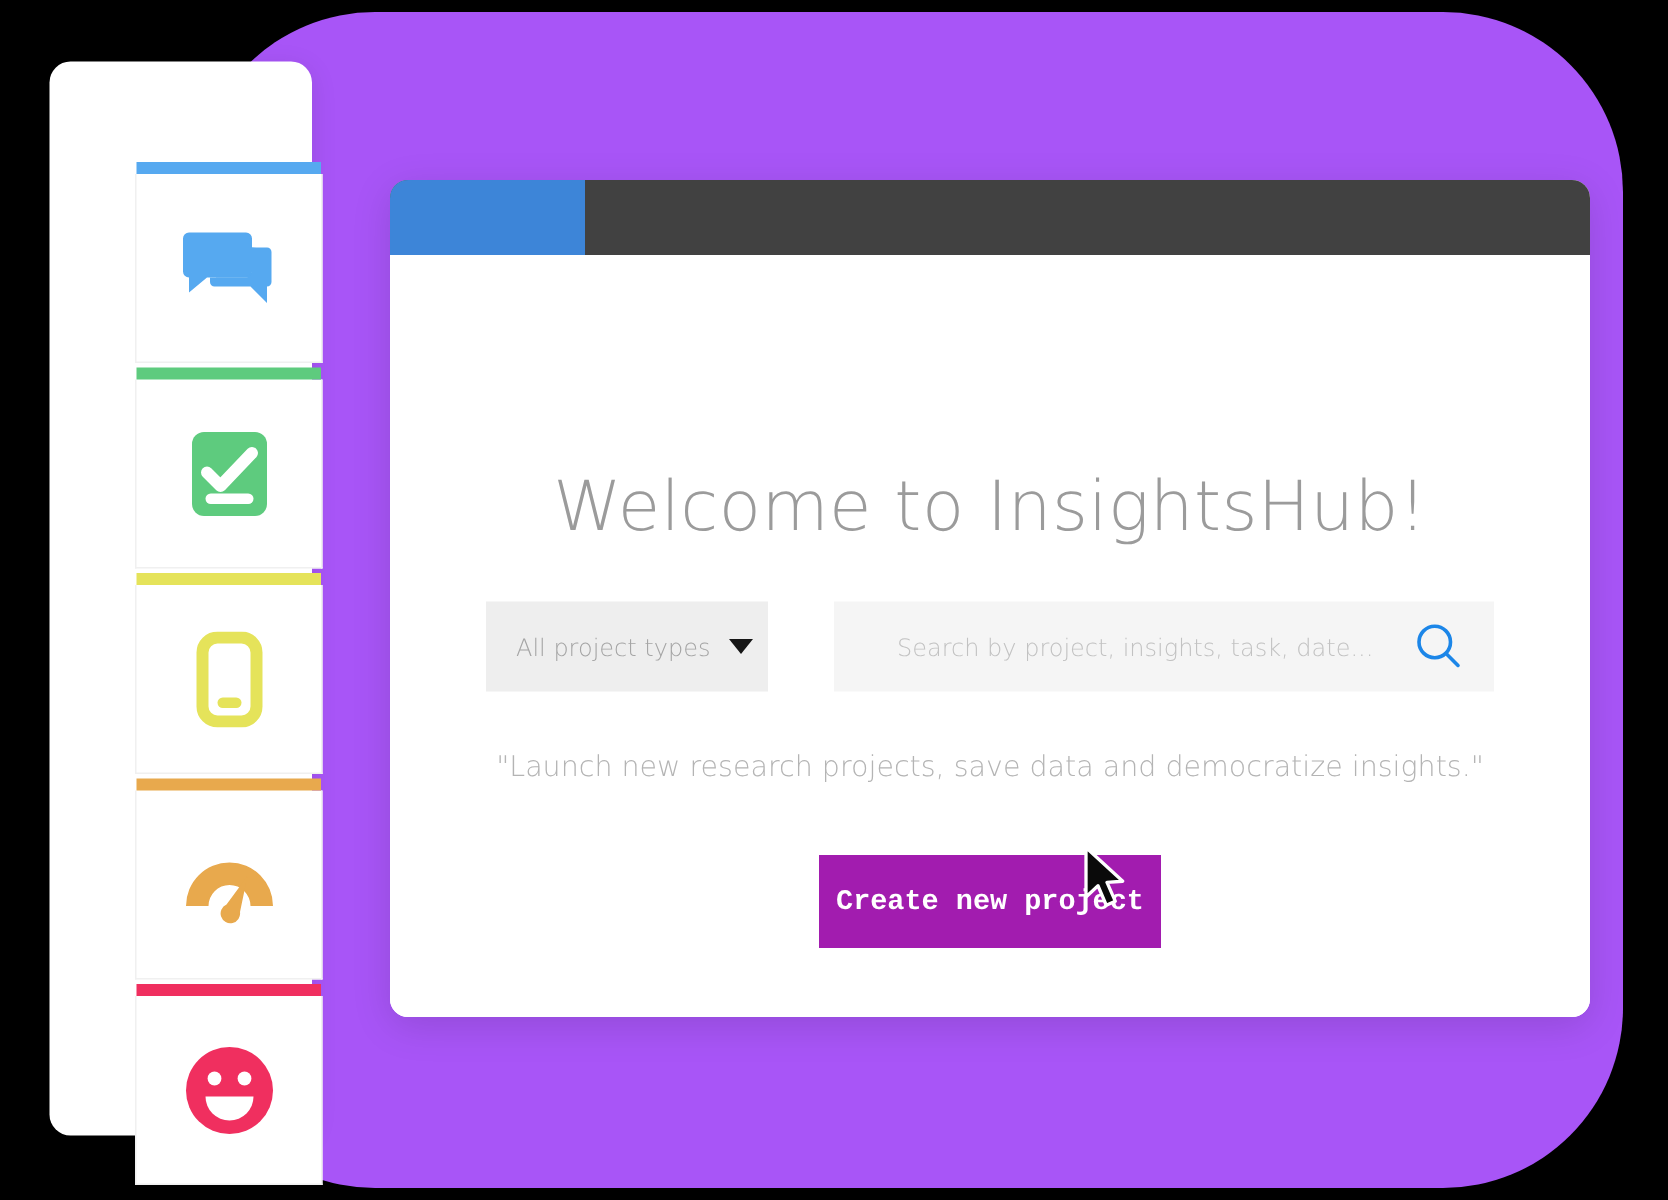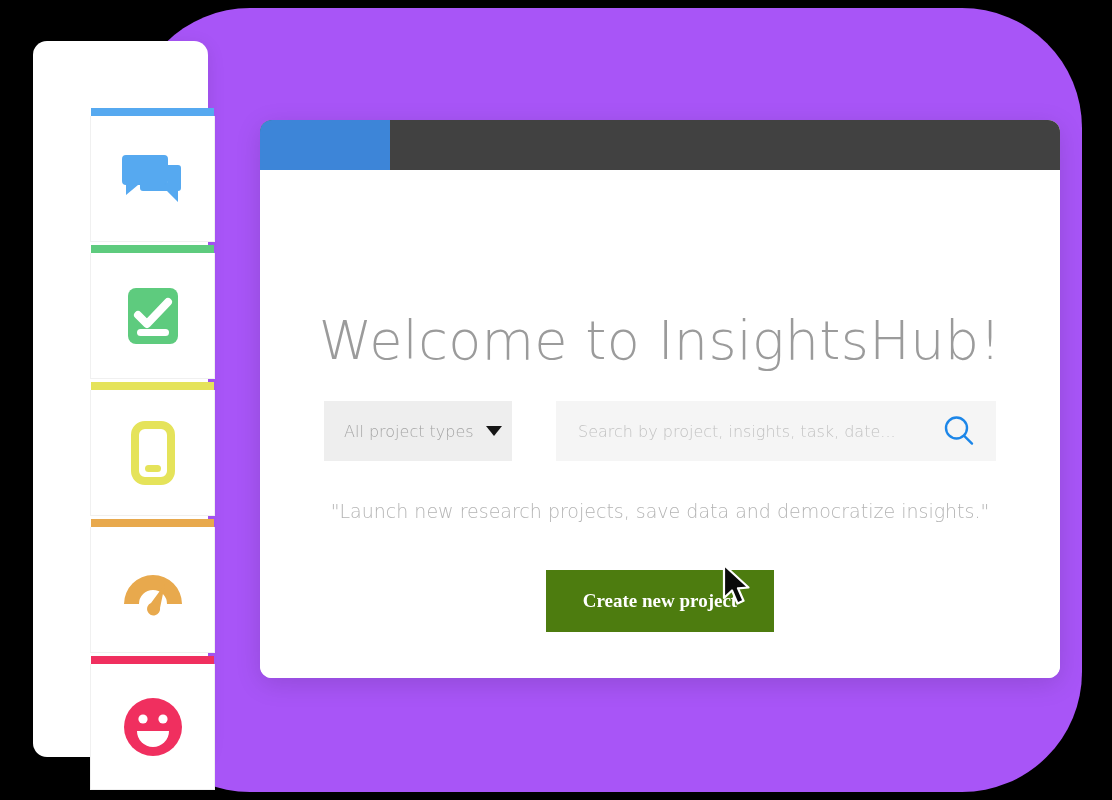--- a/index.html
+++ b/index.html
@@ -108,21 +108,21 @@
     height: 508px;
     background: #ffffff;
   }
 
   #page-title {
     position: absolute;
     top: 144px;
     left: 0;
     width: 100%;
     text-align: center;
-    font-size: 54px;
+    font-size: 46px;
     font-weight: 200;
     color: #9b9b9b;
     letter-spacing: 0.3px;
     line-height: 1;
   }
 
   
   #search-row {
     position: absolute;
     top: 231px;
@@ -164,20 +164,21 @@
   }
   #search-input {
     flex: 1;
     border: none;
     outline: none;
     background: transparent;
     font-family: inherit;
     font-size: 16px;
     font-weight: 300;
     color: #7a7a7a;
+    margin-left: 20px;
   }
   #search-input::placeholder { color: #c2c2c2; font-weight: 300; }
   #search-button {
     width: 46px;
     display: flex;
     align-items: center;
     justify-content: center;
     background: transparent;
     border: none;
     cursor: pointer;
@@ -194,24 +195,24 @@
     color: #b4b4b4;
   }
 
   #create-project-button {
     position: absolute;
     top: 400px;
     left: 50%;
     transform: translateX(-50%);
     width: 228px;
     height: 62px;
-    background: #4d7c0f;
+    background: #a21caf;
     border: none;
     color: #ffffff;
-    font-family: Liberation Serif, serif;
+    font-family: Liberation Mono, monospace;
     font-size: 19px;
     font-weight: bold;
     cursor: pointer;
   }
 
   #mouse-cursor {
     position: absolute;
     left: 722px;
     top: 564px;
     width: 30px;

